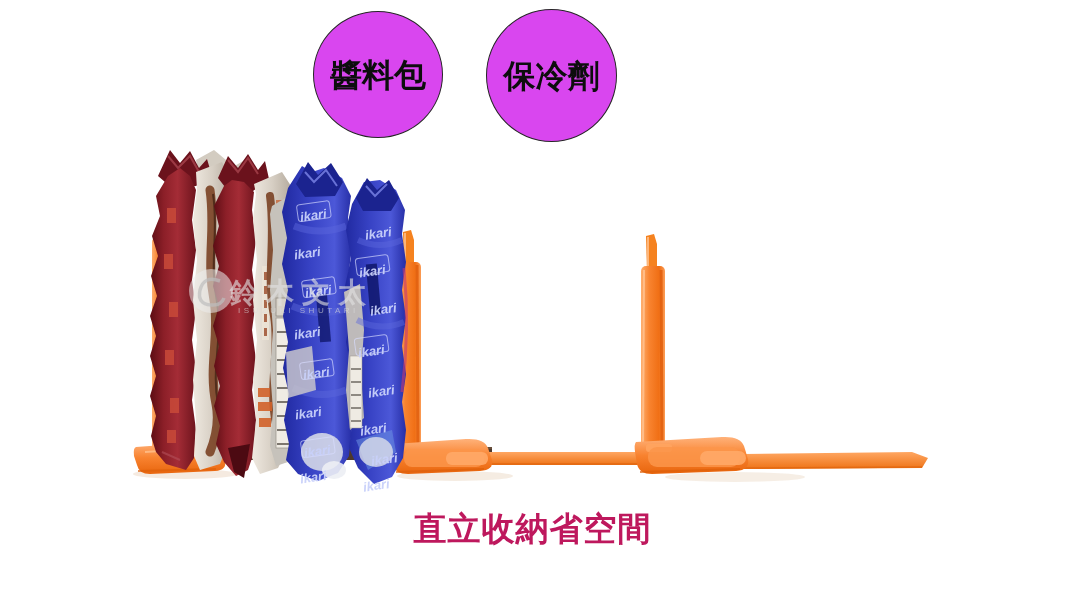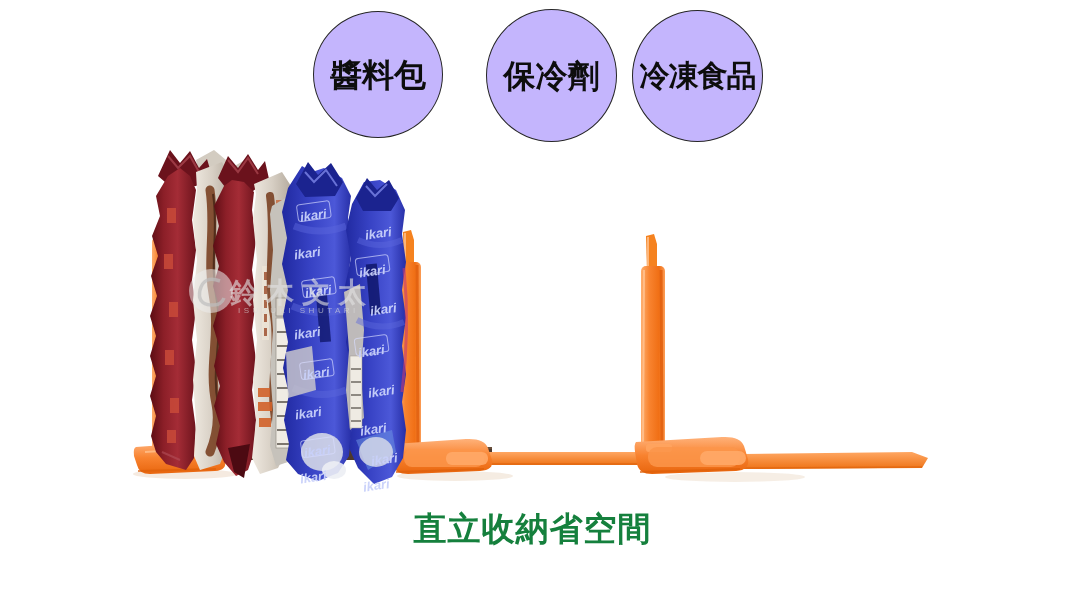--- a/index.html
+++ b/index.html
@@ -2,31 +2,31 @@
 <html><head>
 <meta charset="utf-8">
 <style>
   html,body{margin:0;padding:0;background:#fff;}
   #stage{
     position:relative;width:1065px;height:615px;background:#ffffff;
     overflow:hidden;font-family:"Liberation Sans","DejaVu Sans",sans-serif;
   }
   .badge{
     position:absolute;border:1.5px solid #262626;border-radius:50%;
-    background:#c4b5fd;display:flex;align-items:center;justify-content:center;
+    background:#d946ef;display:flex;align-items:center;justify-content:center;
     box-sizing:border-box;
   }
   .badge span{
     font-size:32px;font-weight:700;color:#0d0d0d;letter-spacing:0;
     white-space:nowrap;line-height:1;
   }
   #badge-3 span{font-size:30px;letter-spacing:-1px;}
   #caption{
     position:absolute;top:507px;left:50%;transform:translateX(-50%);
-    font-size:33px;font-weight:700;color:#15803d;letter-spacing:1px;
+    font-size:33px;font-weight:700;color:#be185d;letter-spacing:1px;
     white-space:nowrap;
   }
   #product-svg{position:absolute;left:0;top:0;}
   .wm-cjk{font-size:28px;letter-spacing:8px;font-weight:700;}
   .wm-lat{font-size:8px;letter-spacing:3.5px;font-weight:400;}
   .ikari-label{font-size:13px;font-weight:700;font-style:italic;}
 </style>
 </head>
 <body>
 
@@ -242,19 +242,16 @@
       <text class="wm-lat" x="238" y="313" fill="#dcdcdc" opacity="0.62">ISUZUKI SHUTARI</text>
     </g>
   </svg>
 
   <div class="badge" id="badge-1" style="left:313px;top:11px;width:130px;height:127px;">
     <span>醬料包</span>
   </div>
   <div class="badge" id="badge-2" style="left:486px;top:9px;width:131px;height:133px;">
     <span>保冷劑</span>
   </div>
-  <div class="badge" id="badge-3" style="left:632px;top:10px;width:131px;height:132px;">
-    <span>冷凍食品</span>
-  </div>
 
   <div id="caption">直立收納省空間</div>
 
 </div>
 
 </body></html>

